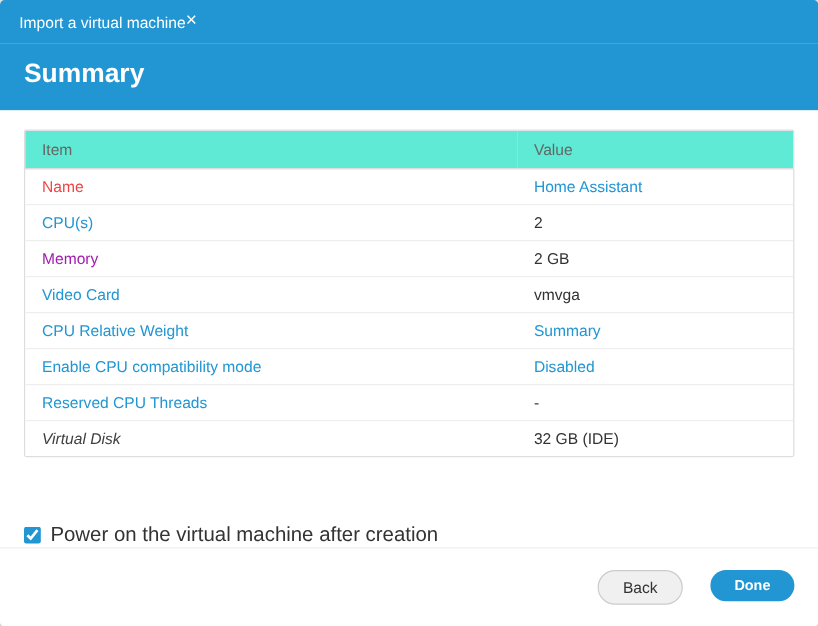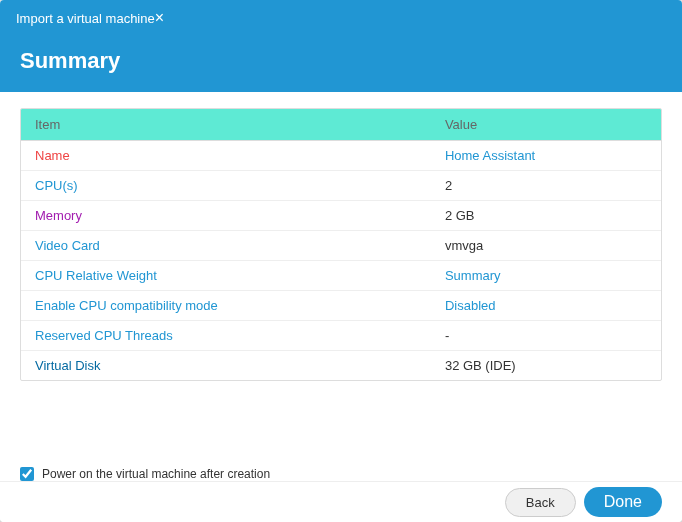--- a/index.html
+++ b/index.html
@@ -107,49 +107,50 @@
       gap: 8px;
     }
     .checkbox-row input[type="checkbox"] {
       accent-color: #2196d3;
       width: 14px;
       height: 14px;
       cursor: pointer;
     }
     .checkbox-label {
       color: #333;
-      font-size: 12px;
+      font-size: 17px;
     }
     .modal-footer {
       display: flex;
-      align-items: flex-end;
+      align-items: flex-start;
       justify-content: flex-end;
-      padding: 5px 20px;
-      gap: 8px;
+      padding: 18px 20px;
+      gap: 23px;
       background: #fff;
       border-top: 1px solid #eee;
       flex-shrink: 0;
     }
     .btn-back {
       background: #f0f0f0;
       border: 1px solid #ccc;
       border-radius: 20px;
       padding: 6px 20px;
       font-size: 13px;
       color: #333;
       cursor: pointer;
     }
     .btn-done {
       background: #2196d3;
       border: none;
       border-radius: 20px;
       padding: 6px 20px;
-      font-size: 16px;
-      color: #fff;
-      cursor: pointer;
+      font-size: 12px;
+      color: #fff;
+      cursor: pointer;
+      font-weight: bold;
     }
   </style>
 </head>
 <body>
 
 <div class="modal">
   <div class="modal-header">
     <span class="modal-header-title">Import a virtual machine</span>
     <button class="modal-close">×</button>
   </div>
@@ -190,21 +191,21 @@
             </tr>
             <tr>
               <td style="color: rgb(33, 150, 211);">Enable CPU compatibility mode</td>
               <td class="value-cell">Disabled</td>
             </tr>
             <tr>
               <td style="color: rgb(33, 150, 211);">Reserved CPU Threads</td>
               <td class="value-plain">-</td>
             </tr>
             <tr>
-              <td style="color: #0369a1;">Virtual Disk</td>
+              <td style="color: #404040; font-style: italic;">Virtual Disk</td>
               <td class="value-plain">32 GB (IDE)</td>
             </tr>
           </tbody>
       </table>
     </div>
   </div>
 
   <div class="checkbox-row">
     <input type="checkbox" id="power-on-checkbox" checked="" style="">
     <label class="checkbox-label" for="power-on-checkbox">Power on the virtual machine after creation</label>

